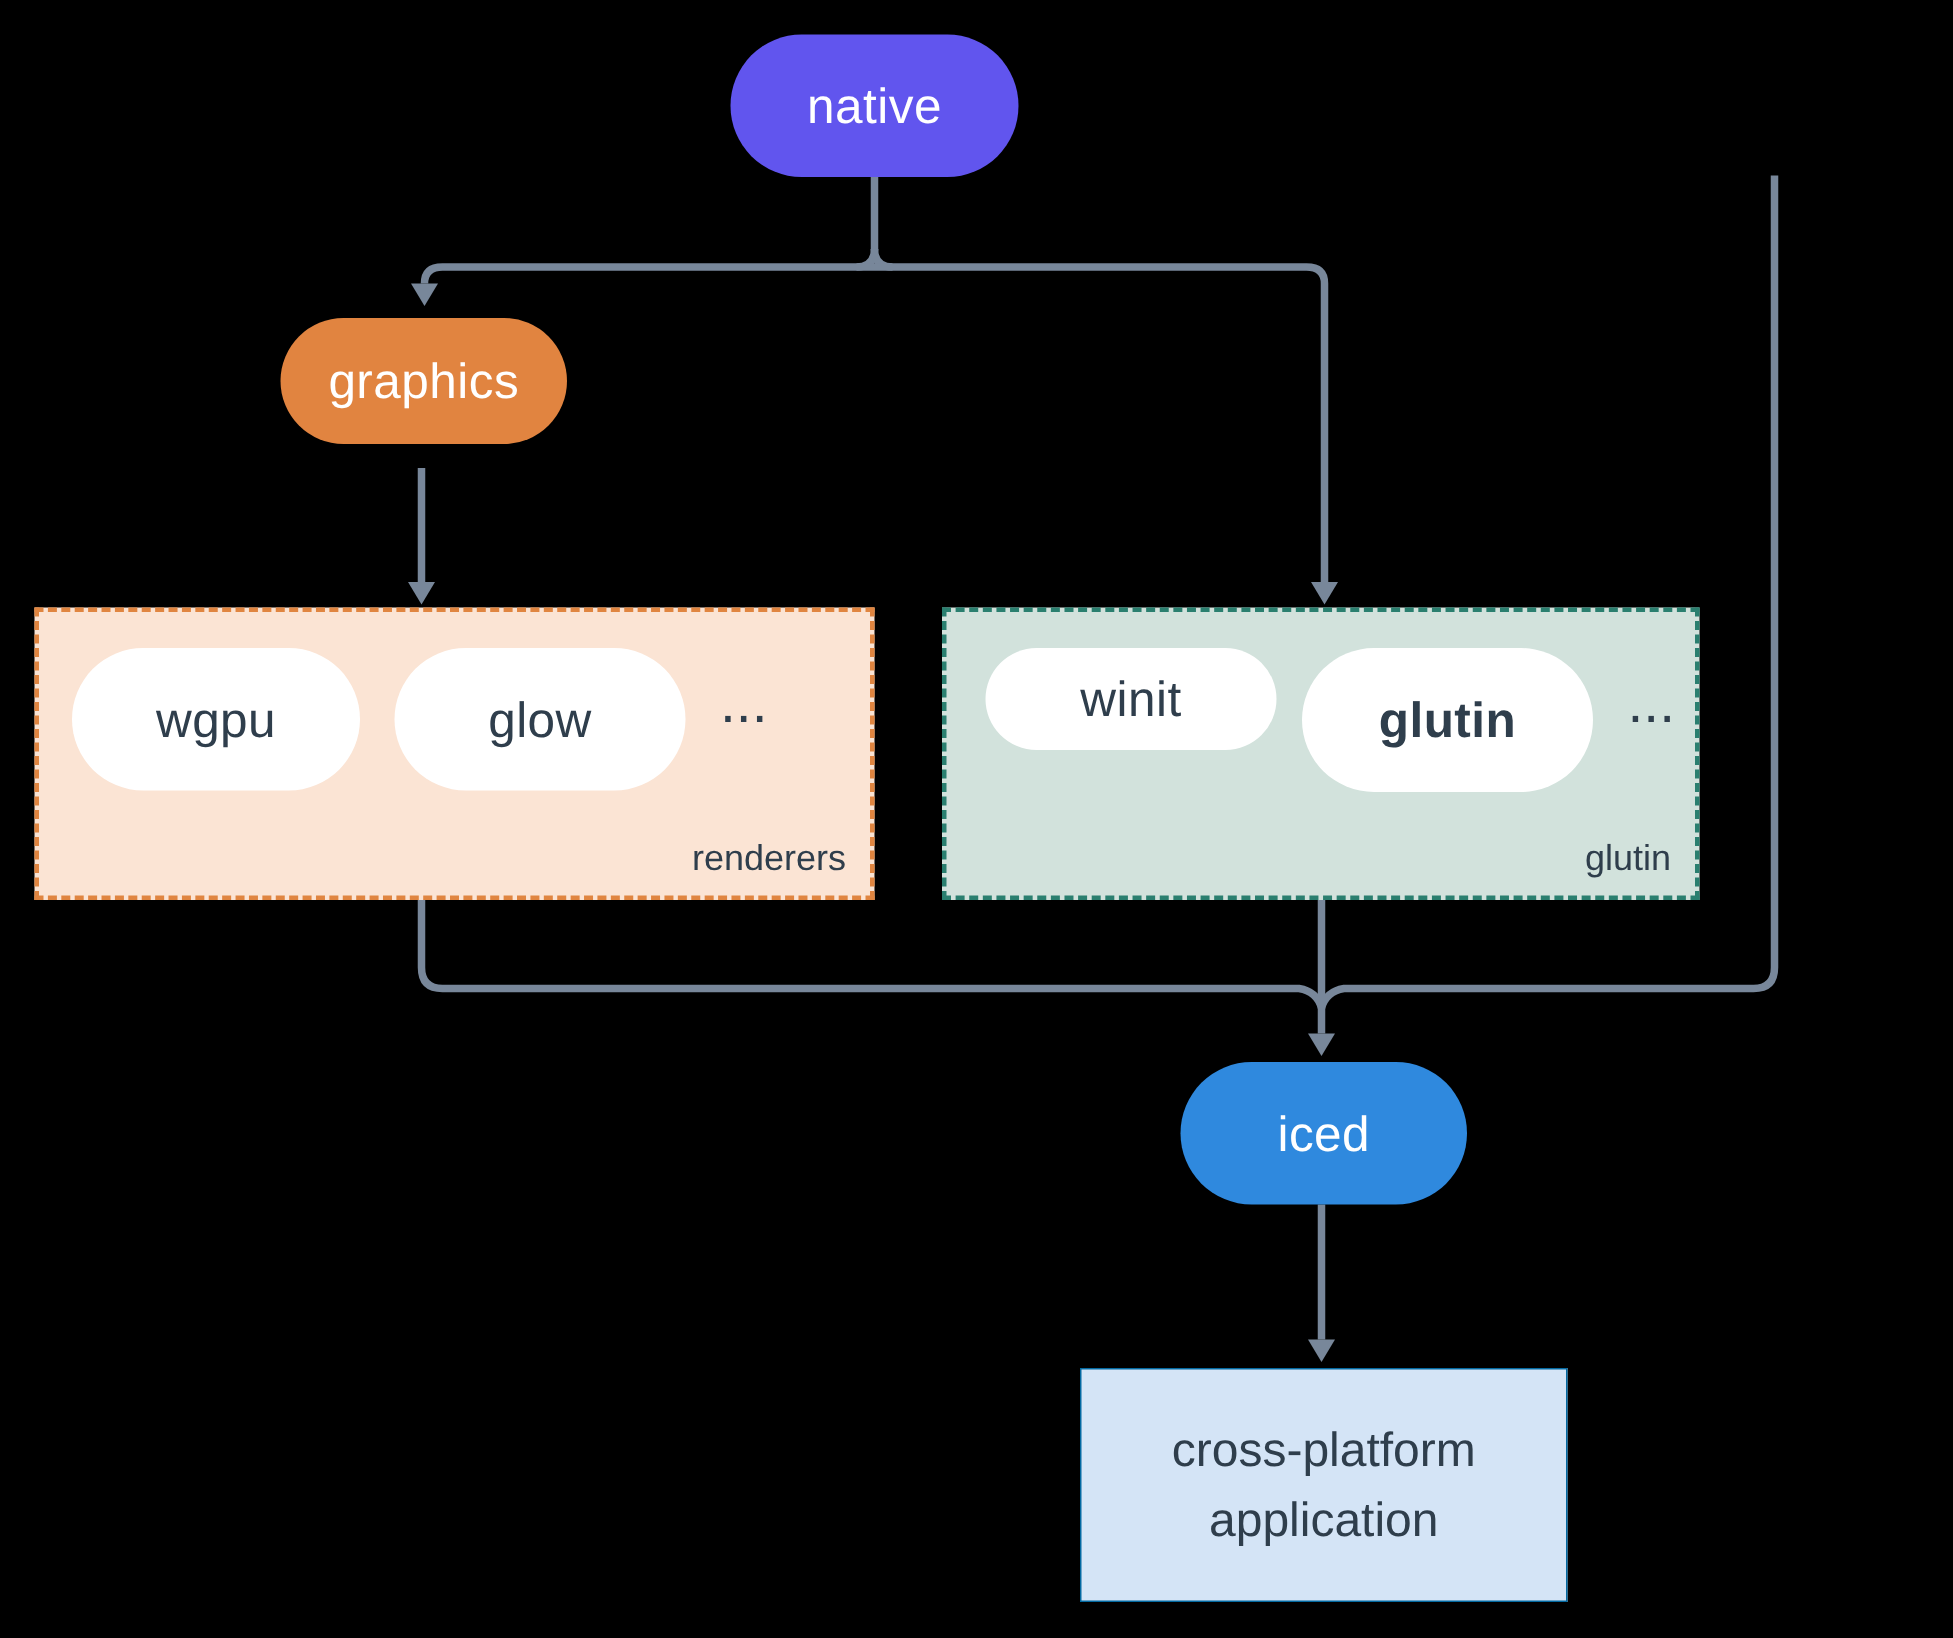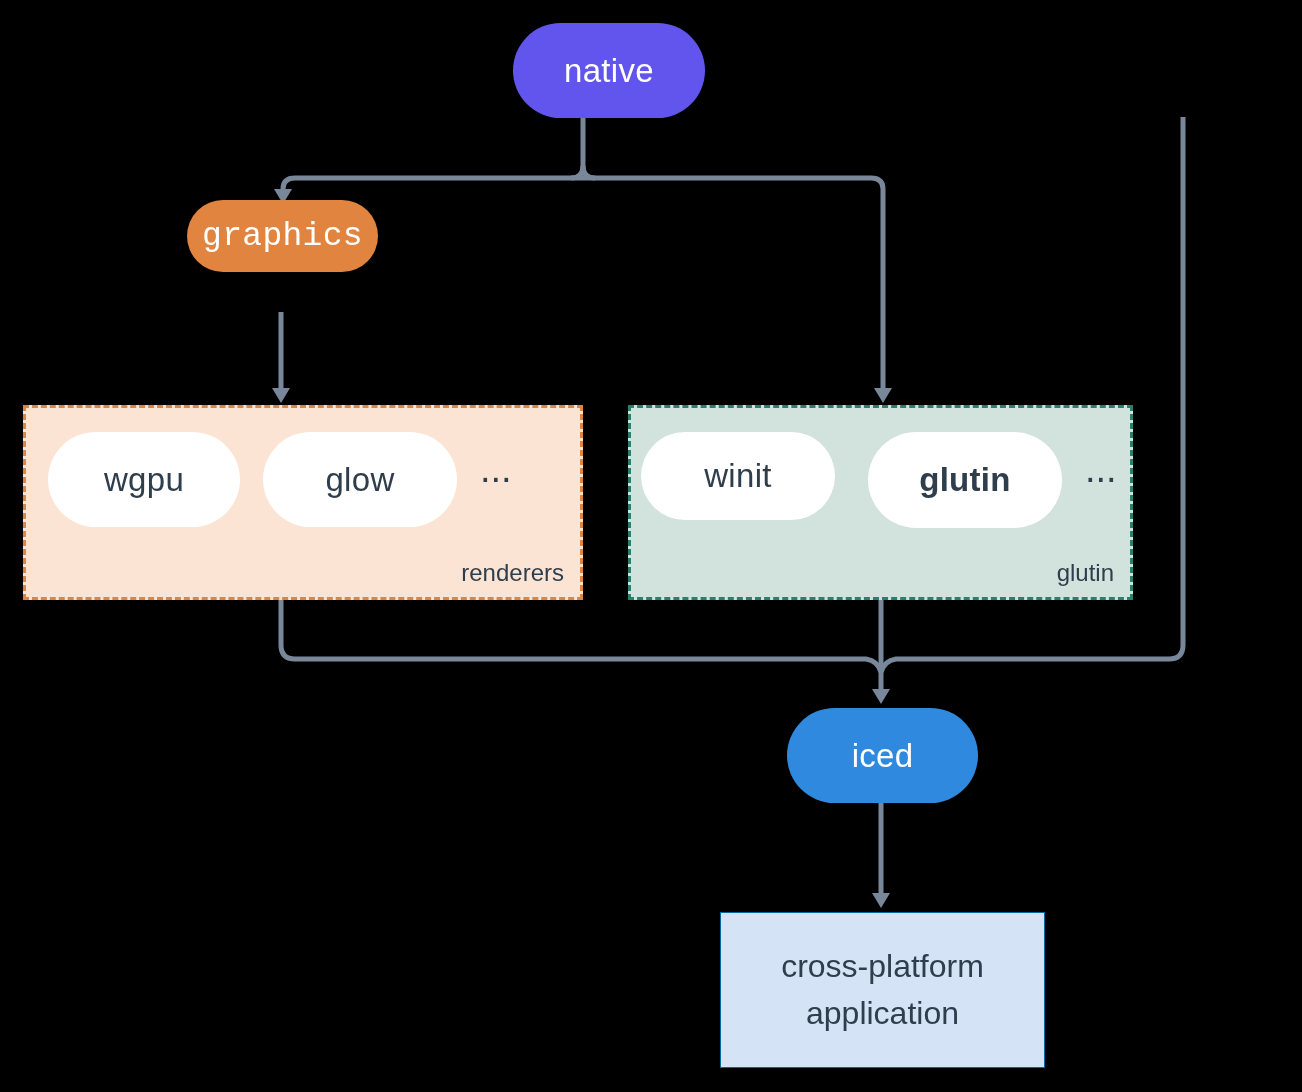--- a/index.html
+++ b/index.html
@@ -52,28 +52,28 @@
     font-size: 24px;
     color: #2f3e4c;
   }
   .ellipsis {
     position: absolute;
     left: 454px; top: 40px;
     font-size: 38px;
     color: #2f3e4c;
   }
 
-  #node-native   { left: 513px;  top: 23px;  width: 192px; height: 95px; text-align: center; }
+  #node-native   { left: 487px;  top: 23px;  width: 192px; height: 95px; text-align: center; }
   #node-web      { left: 1087px; top: 23px;  width: 191px; height: 95px; }
-  #node-graphics { left: 187px;  top: 200px; width: 191px; height: 72px; font-family: Liberation Mono, monospace; }
+  #node-graphics { left: 187px;  top: 212px; width: 191px; height: 84px; }
   #node-iced     { left: 787px;  top: 708px; width: 191px; height: 95px; }
 
   #pill-wgpu   { left: 22px;  top: 24px; width: 192px; height: 95px; }
   #pill-glow   { left: 237px; top: 24px; width: 194px; height: 95px; }
-  #pill-winit  { left: 10px;  top: 24px; width: 194px; height: 88px; text-align: center; }
+  #pill-winit  { left: 26px;  top: 24px; width: 194px; height: 68px; text-align: center; }
   #pill-glutin { left: 237px; top: 24px; width: 194px; height: 96px; font-weight: bold; }
 
   .app-box {
     position: absolute;
     left: 720px; top: 912px;
     width: 325px; height: 156px;
     box-sizing: border-box;
     background: #d4e4f6;
     border: 1px solid #0369a1;
     display: flex;

